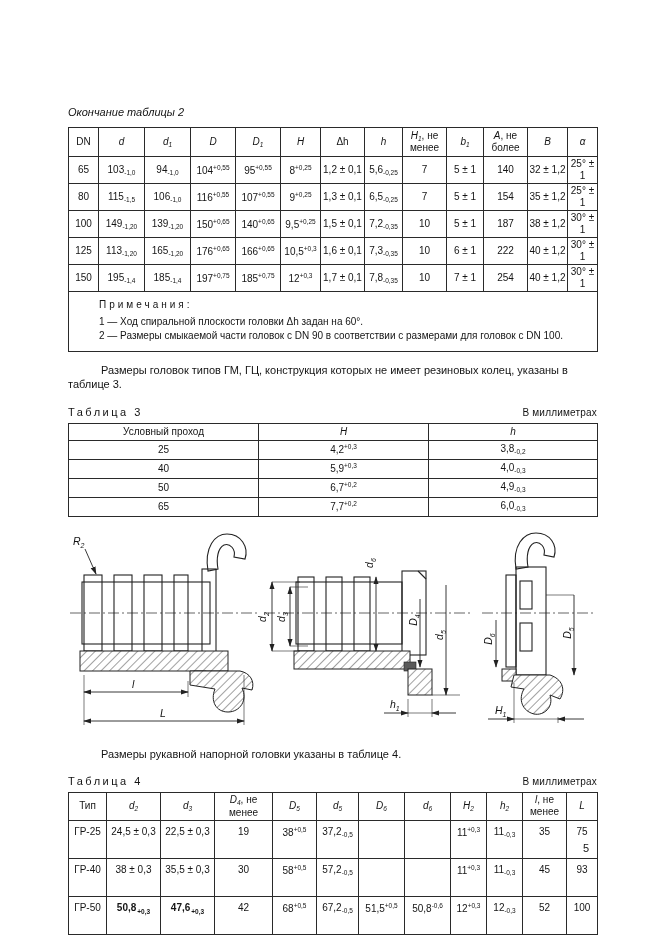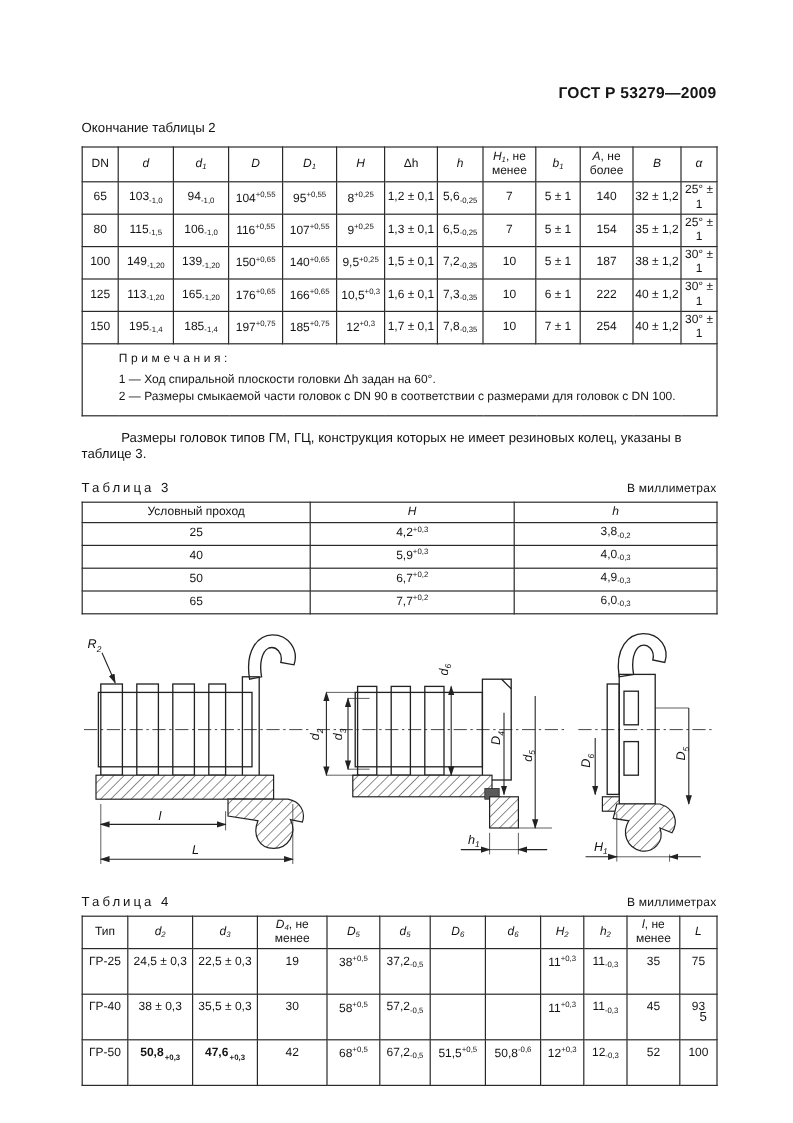--- a/index.html
+++ b/index.html
@@ -1,20 +1,20 @@
 <!DOCTYPE html>
 <html><head>
 <meta charset="utf-8">
 <style>
   html,body{margin:0;padding:0;background:#fff;}
   .page{position:relative;width:661px;height:936px;background:#fff;
         font-family:"Liberation Sans",sans-serif;color:#141414;overflow:hidden;}
   .content{position:absolute;left:68px;top:70px;width:529px;}
   .gost-header{text-align:right;font-weight:bold;font-size:13px;letter-spacing:.2px;}
-  .table-cont-caption{font-size:11px;margin:16px 0 9px 0;}
+  .table-cont-caption{font-style:italic;font-size:11px;margin:36px 0 9px 0;}
 
   table{border-collapse:collapse;width:529px;table-layout:fixed;}
   table.data-table{border:1.5px solid #2a2a2a;}
   .data-table td,.data-table th{border:1px solid #2a2a2a;text-align:center;
         font-size:10px;font-weight:normal;padding:1px 1px;line-height:1.2;vertical-align:middle;}
   sup{font-size:6.5px;vertical-align:4px;}
   sub{font-size:6.5px;vertical-align:-2px;}
   .tolst{display:inline-flex;flex-direction:column;font-size:6.5px;line-height:1.15;
         vertical-align:-3px;margin-left:1px;text-align:left;}
   #t2 thead tr{height:29px;}
@@ -43,21 +43,20 @@
   .seal{fill:#5a5a5a;stroke:#222;stroke-width:.6;}
   .svgt{font-family:"Liberation Sans",sans-serif;font-size:10.5px;font-style:italic;fill:#111;}
   .st{font-size:7px;}
 </style>
 </head>
 <body>
 
 <div class="page">
   <div class="content">
 
-    <div class="gost-header">ГОСТ Р 53279—2009</div>
 
     <div class="table-cont-caption">Окончание таблицы 2</div>
 
     <table id="t2" class="data-table">
       <colgroup>
         <col style="width:30px">
           <col style="width:46px">
           <col style="width:46px">
           <col style="width:45px">
         <col style="width:45px">
@@ -305,20 +304,21 @@
           <line class="ext" x1="446" y1="158" x2="446" y2="198"></line>
           <line class="ext" x1="490" y1="192" x2="490" y2="198"></line>
           <line class="ext" x1="446" y1="194" x2="490" y2="194"></line>
           <line class="dim" x1="420" y1="194" x2="446" y2="194" marker-end="url(#ar)"></line>
           <line class="dim" x1="516" y1="194" x2="490" y2="194" marker-end="url(#ar)"></line>
           <text class="svgt" x="427" y="189"><tspan>H</tspan><tspan class="st" dy="3">1</tspan></text>
         </g>
       </svg>
     </div>
 
+    <p class="para">Размеры рукавной напорной головки указаны в таблице 4.</p>
 
     <div class="tbl-label-row">
       <span class="tbl-label">Таблица 4</span>
       <span class="units">В миллиметрах</span>
     </div>
 
     <table id="t4" class="data-table">
       <colgroup>
         <col style="width:38px">
           <col style="width:54px">

